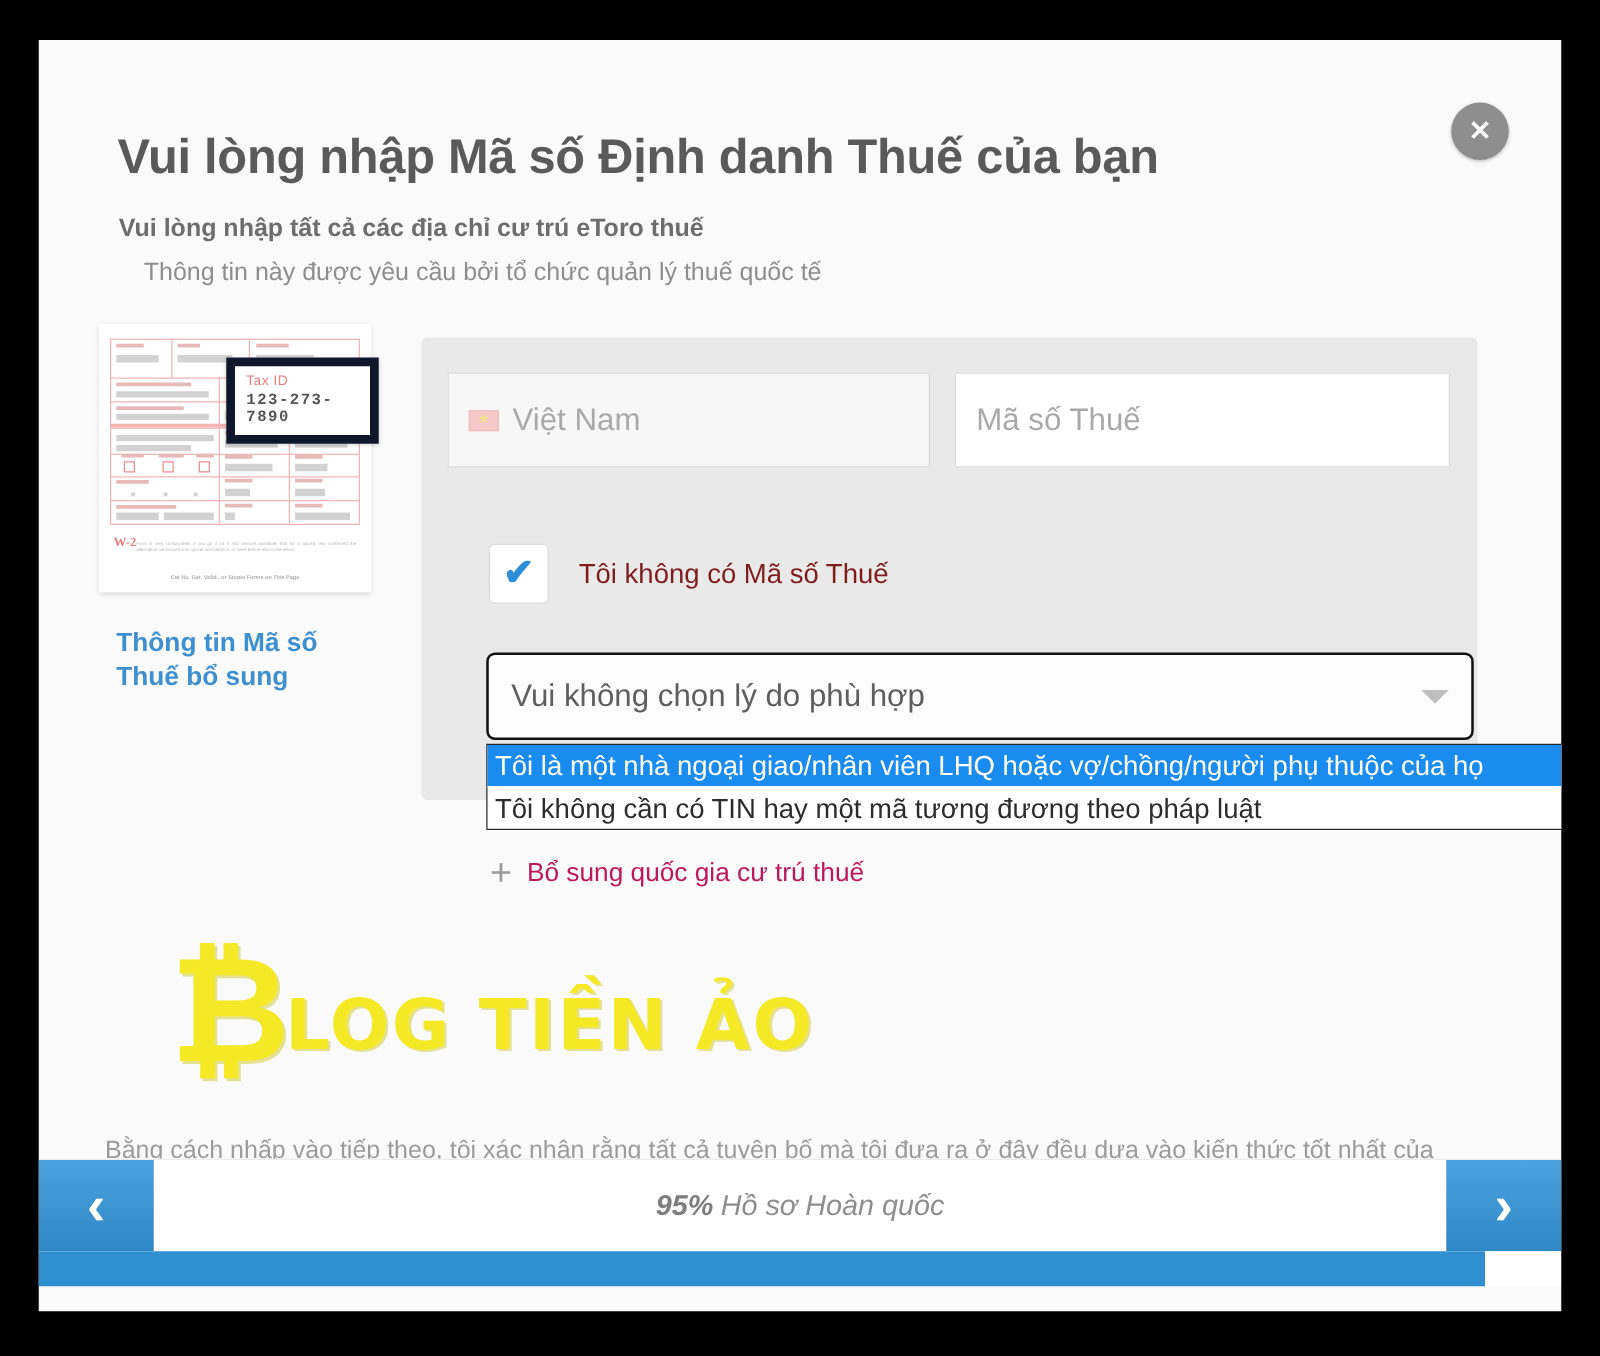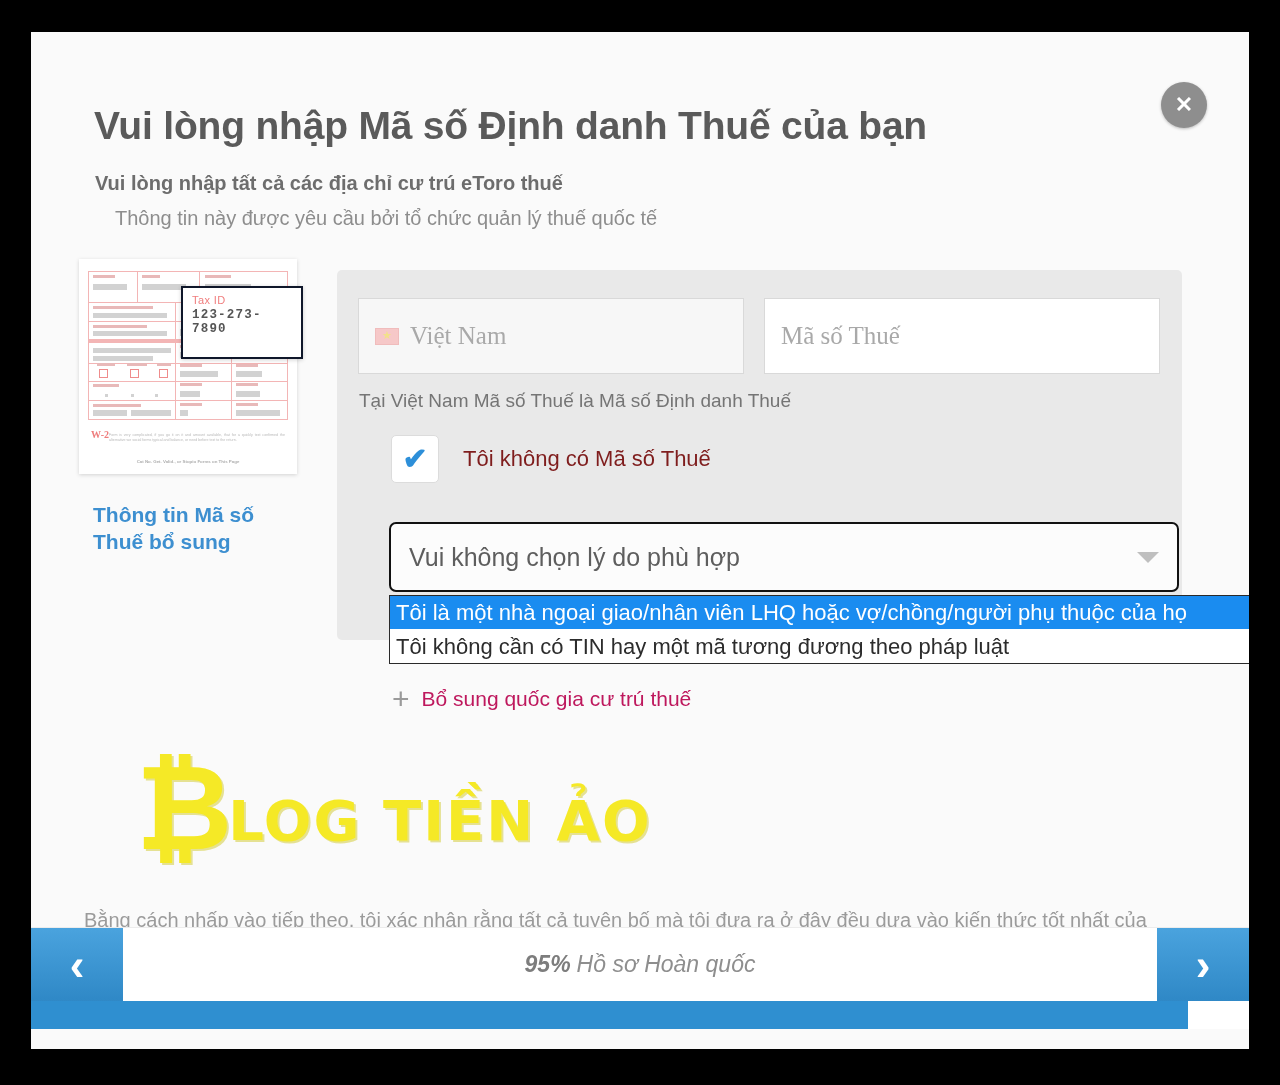--- a/index.html
+++ b/index.html
@@ -126,23 +126,23 @@
     font-size: 4.4px;
     font-weight: bold;
     color: #aeaeae;
     text-align: center;
   }
   #taxid-callout {
     position: absolute;
     left: 102px; top: 27px;
     width: 122px;
     background: #ffffff;
-    border: 2px solid #0f172a;
+    border: 7px solid #0f172a;
     box-shadow: 0 1px 4px rgba(0,0,0,0.18);
-    padding: 6px 7px 21px 9px;
+    padding: 6px 7px 7px 9px;
     box-sizing: border-box;
     z-index: 5;
   }
   #taxid-label {
     font-size: 11px;
     color: #f07d7d;
     font-family: "Liberation Sans", sans-serif;
     letter-spacing: 0.4px;
     margin-bottom: 2px;
   }
@@ -169,21 +169,21 @@
     position: absolute;
     left: 306px; top: 238px;
     width: 845px; height: 370px;
     background: #e9e9e9;
     border-radius: 5px;
   }
 
   #row-fields {
     position: absolute;
     left: 21px; top: 28px;
-    width: 802px; height: 98px; font-family: Liberation Serif, serif;
+    width: 802px; height: 98px;
   }
   .field {
     position: absolute;
     top: 0; height: 76px;
     border: 1px solid #d9d9d9;
     box-sizing: border-box;
     display: flex;
     align-items: center;
     padding-left: 16px;
   }
@@ -523,21 +523,20 @@
       <div id="row-fields">
         <div class="field" id="field-country">
           <span id="vn-flag"></span>
           <span class="field-text">Việt Nam</span>
         </div>
         <div class="field" id="field-taxnum">
           <span class="field-text">Mã số Thuế</span>
         </div>
       </div>
 
-      <div id="hint">Tại Việt Nam Mã số Thuế là Mã số Định danh Thuế</div>
 
       <div id="chk-row">
         <div id="chk-box">
           <span class="tick">✔</span>
         </div>
         <span id="chk-label">Tôi không có Mã số Thuế</span>
       </div>
     </div>
 
     <div id="select-box">

